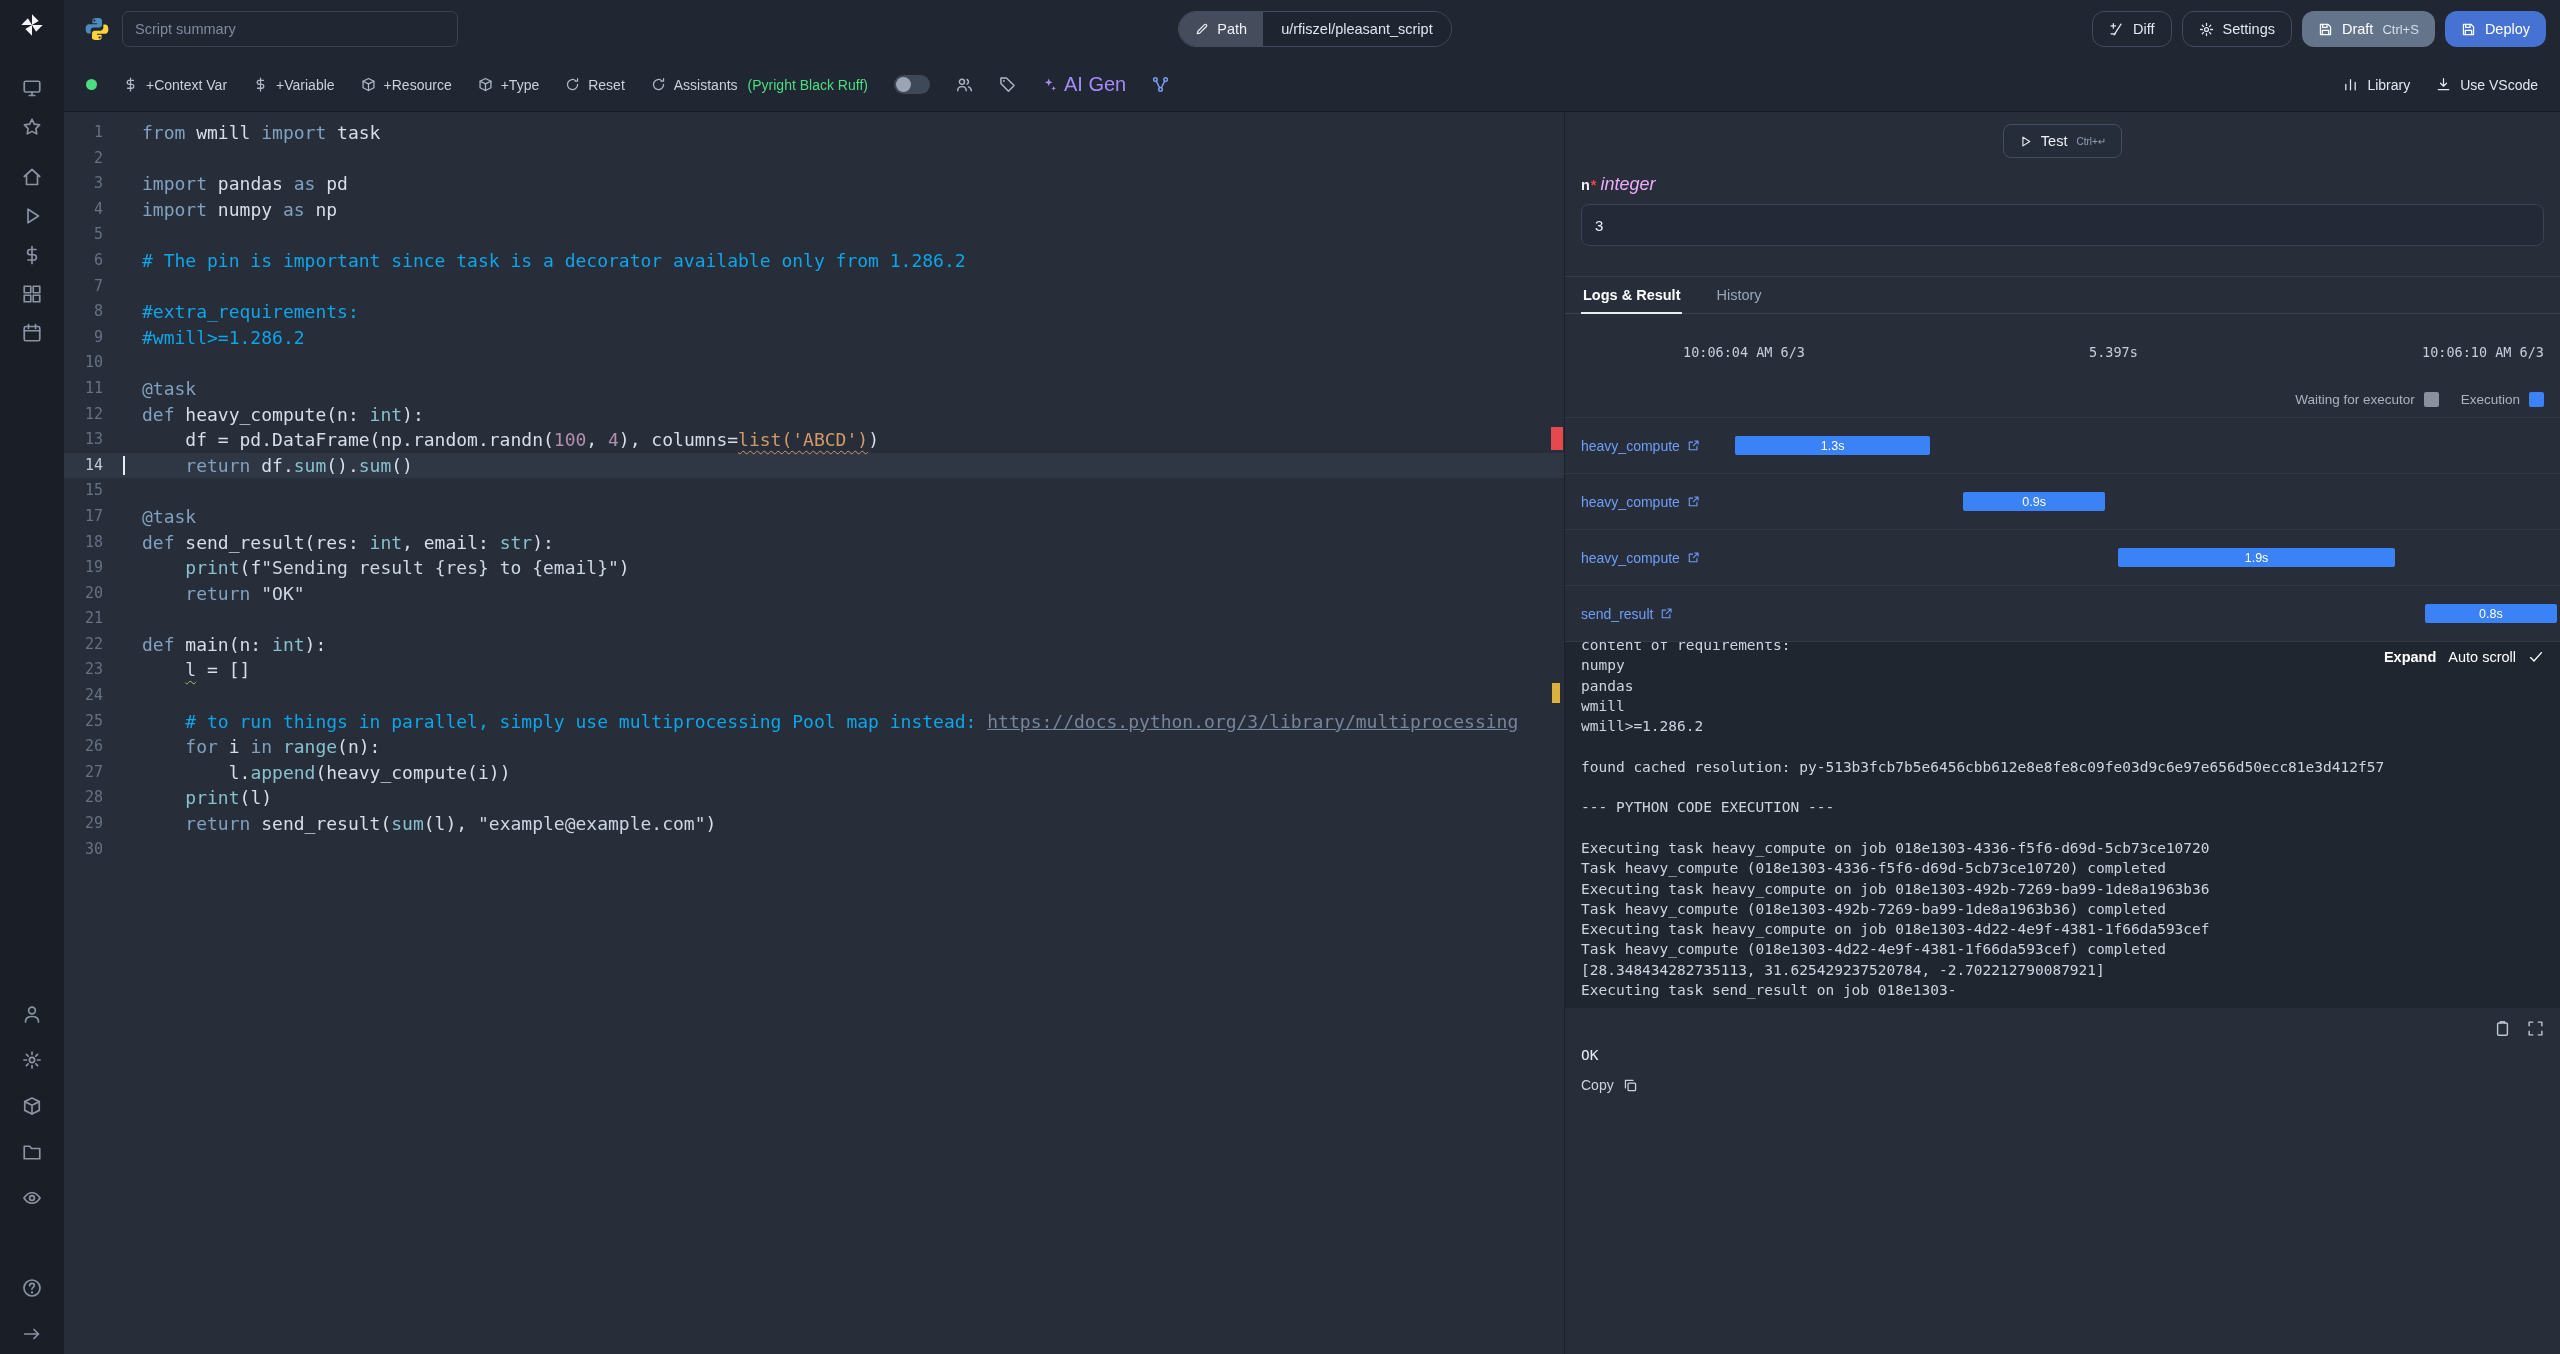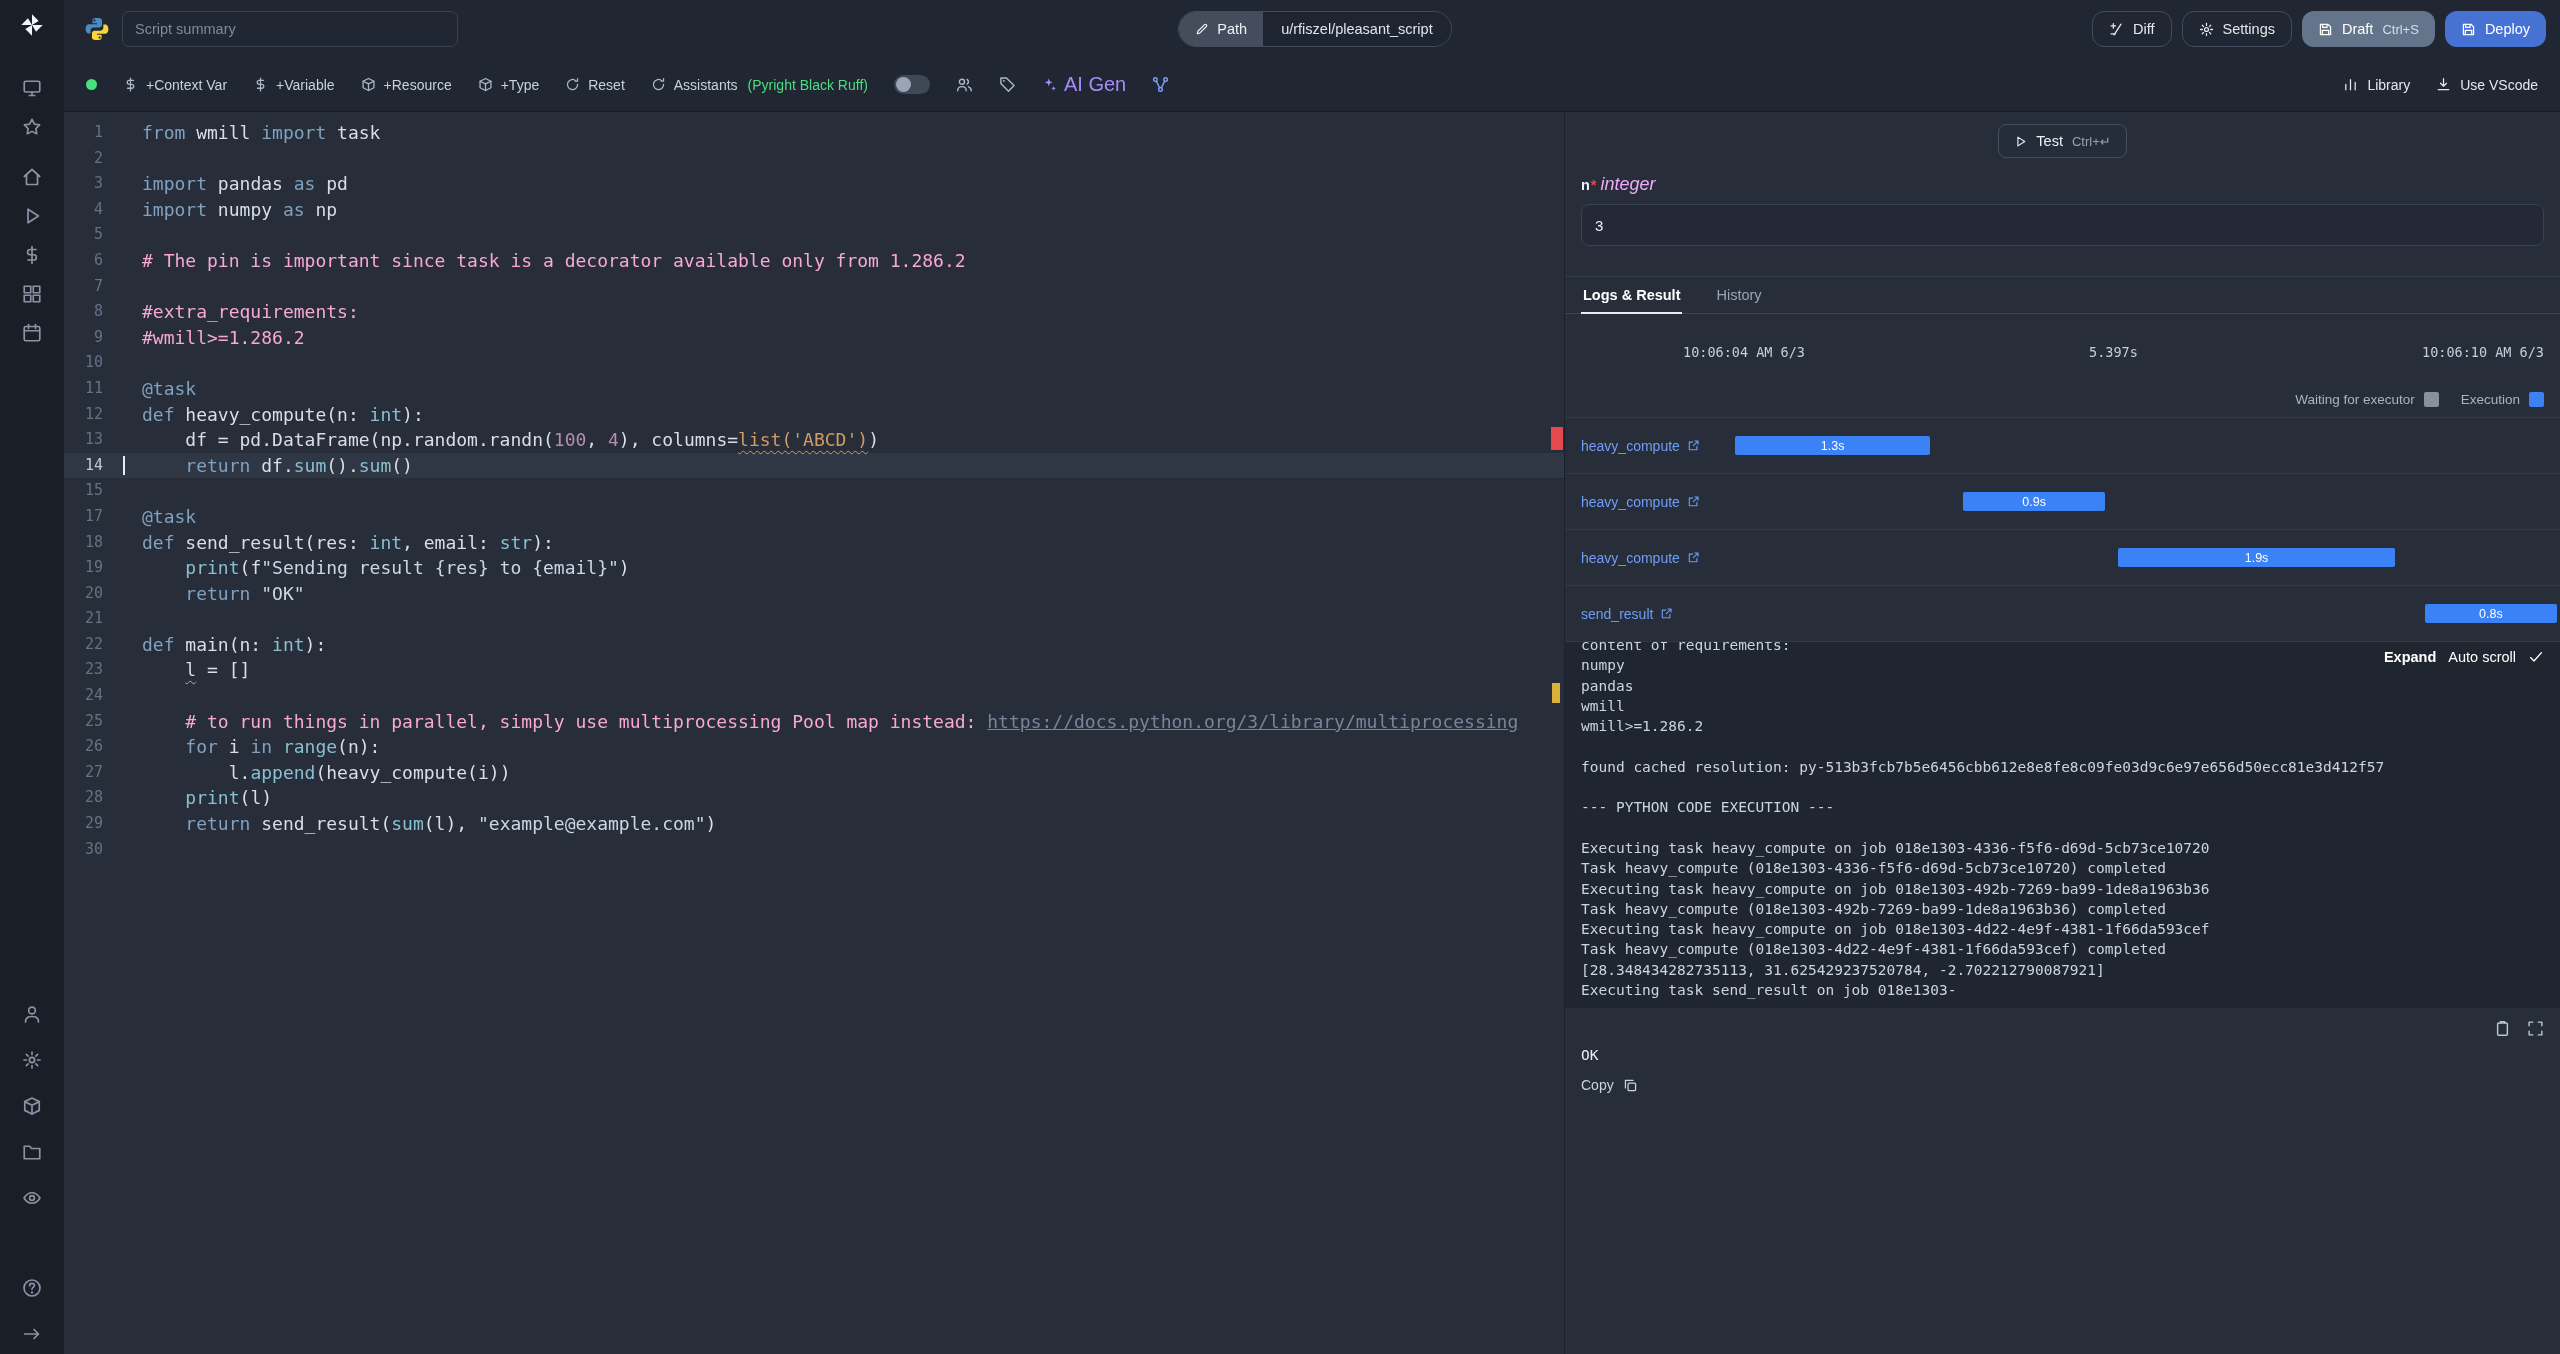--- a/index.html
+++ b/index.html
@@ -69,40 +69,40 @@
   
   .editor{flex:1;position:relative;background:#272e3a;padding-top:8px;overflow:hidden;}
   .code-row{display:flex;height:25.6px;line-height:25.6px;white-space:pre;
     font-family:"DejaVu Sans Mono",monospace;font-size:18px;}
   .code-row .gutter{flex:none;width:54px;text-align:right;padding-right:15px;color:#667185;
     font-size:15px;user-select:none;}
   .code-row .code-text{flex:1;padding-left:24px;position:relative;min-width:0;}
   .code-row.active{background:#2f3644;}
   .code-row.active .gutter{color:#c3cbd9;}
   .code-row.active .code-text::before{content:"";position:absolute;left:5px;top:3px;bottom:3px;width:2px;background:#e8ecf3;}
-  .tok-k{color:#81a1c1;} .tok-n{color:#d8dee9;} .tok-c{color:#f9a8d4;}
+  .tok-k{color:#81a1c1;} .tok-n{color:#d8dee9;} .tok-c{color:#0ea5e9;}
   .tok-s{color:#cdd6e3;} .tok-b{color:#88c0d0;} .tok-t{color:#88c0d0;}
   .tok-d{color:#81a1c1;} .tok-num{color:#b48ead;}
   .tok-wr{color:#d19a66;text-decoration-line:underline;text-decoration-style:wavy;
     text-decoration-color:#d19a66;text-underline-offset:4px;text-decoration-thickness:1px;}
   .tok-lk{color:#78849b;text-decoration:underline;}
   .tok-wv{color:#d8dee9;text-decoration-line:underline;text-decoration-style:wavy;
     text-decoration-color:#bdb06a;text-underline-offset:4px;text-decoration-thickness:1px;}
   .ruler{position:absolute;top:0;right:0;width:14px;height:100%;}
   .mark-error{position:absolute;right:1px;top:315px;width:12px;height:23px;background:#e5484d;}
   .mark-warn{position:absolute;right:4px;top:571px;width:8px;height:20px;background:#d9b13b;}
 
   
   .panel{width:996px;flex:none;border-left:1px solid #1b212b;background:#272e3a;
     display:flex;flex-direction:column;min-height:0;}
   .test-row{height:50px;display:flex;justify-content:center;align-items:center;padding-top:8px;flex:none;}
   .test-btn{display:flex;align-items:center;gap:9px;background:#262d3a;border:1px solid #454e60;
     border-radius:8px;height:34px;padding:0 15px;color:#eef1f6;font-size:14.5px;cursor:pointer;font-family:inherit;}
   .test-btn .icon{width:13px;height:13px;}
-  .test-btn .shortcut{color:#93a0b4;font-size:13px;text-align:center;}
+  .test-btn .shortcut{color:#93a0b4;font-size:10px;text-align:center;}
   .arg-section{padding:12px 16px 0;flex:none;}
   .arg-label{font-size:14.5px;color:#eef1f6;font-weight:bold;}
   .arg-label .req{color:#e5484d;margin-left:1px;}
   .arg-label .arg-type{font-weight:normal;font-style:italic;color:#f0abfc;font-size:18px;}
   .arg-input{margin-top:9px;width:100%;height:42px;background:#232936;border:1px solid #3a4253;
     border-radius:8px;color:#eef1f6;font-size:15px;padding:0 13px;font-family:inherit;}
   .tabs{margin-top:30px;display:flex;gap:32px;padding:0 16px;border-top:1px solid #343c4b;
     border-bottom:1px solid #3a4253;flex:none;}
   .tab{padding:10px 2px 9px;font-size:14.5px;color:#9aa5b6;cursor:pointer;}
   .tab.active{color:#fff;border-bottom:2px solid #e8ecf3;margin-bottom:-1px;font-weight:bold;}

